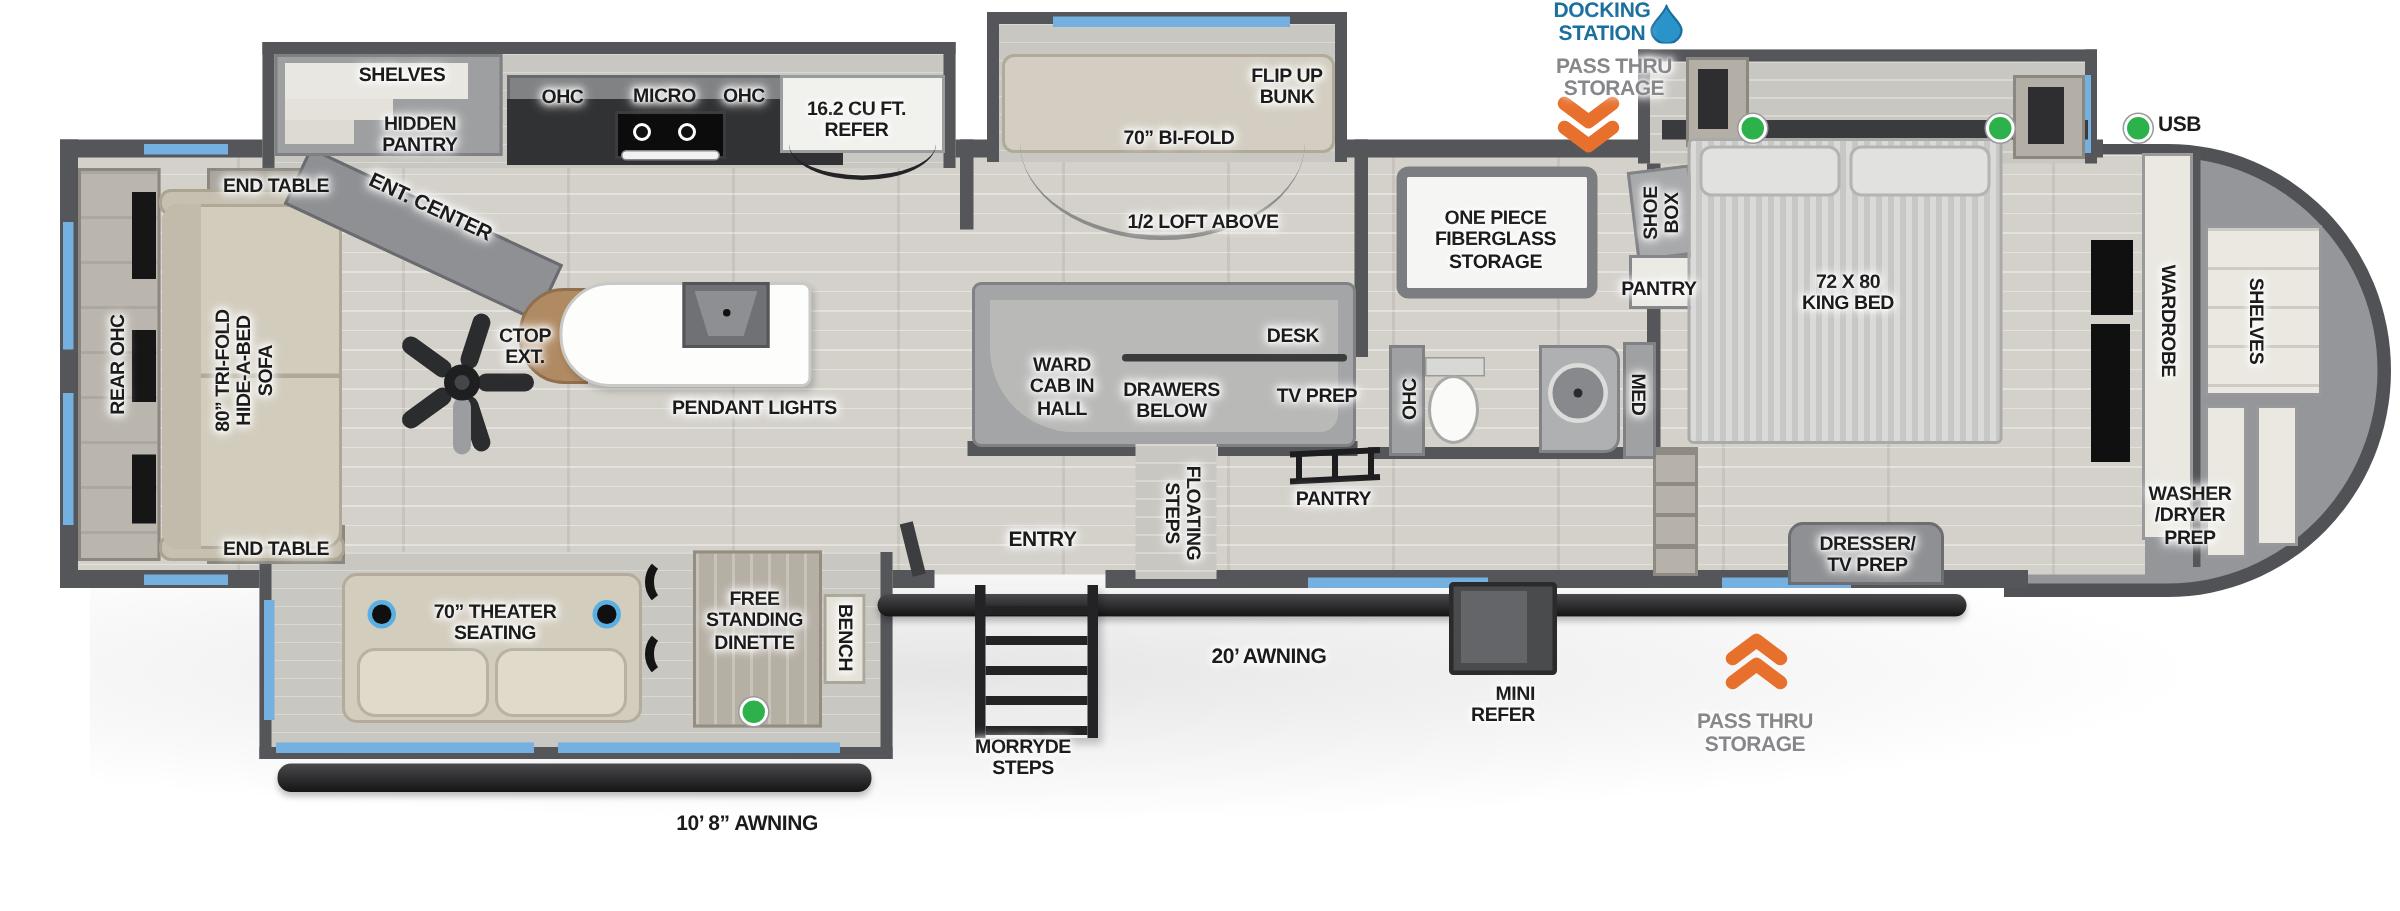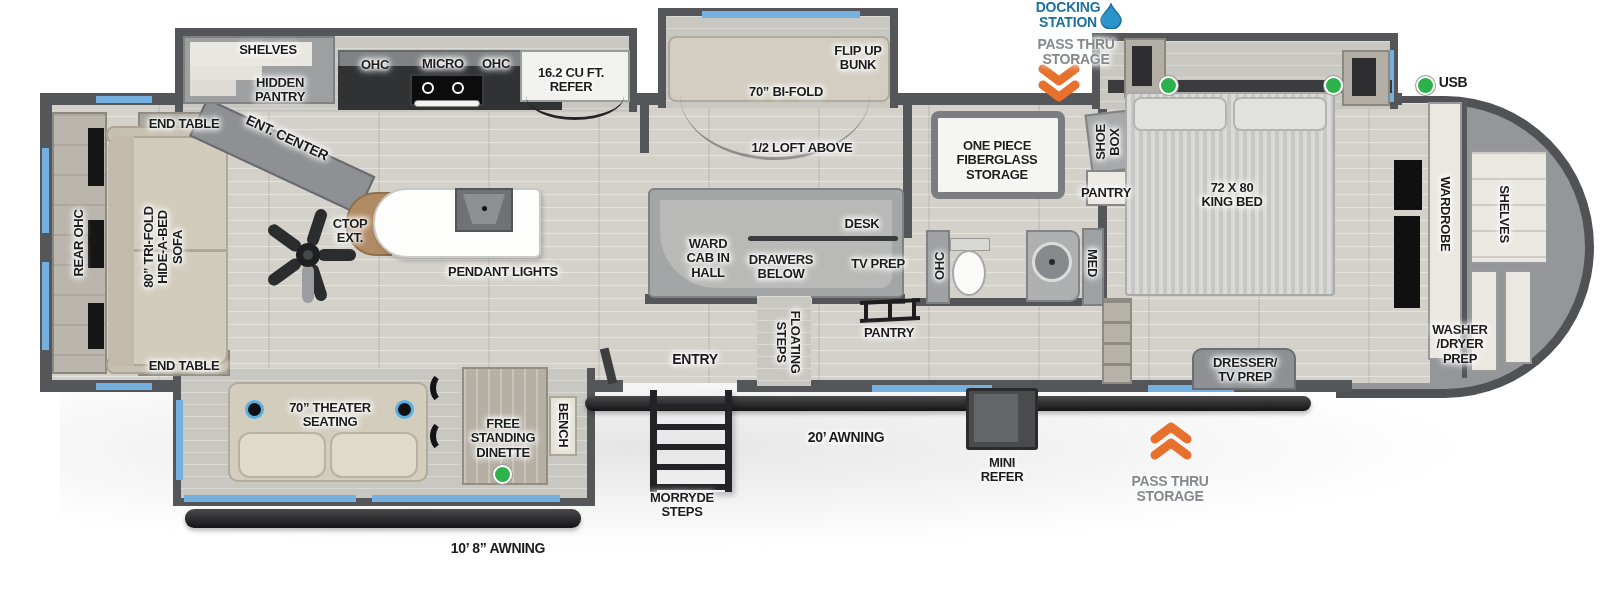--- a/index.html
+++ b/index.html
@@ -282,27 +282,27 @@
 PREP</div>
 
   <div class="lbl v-up" style="left:79px;top:243px;">REAR OHC</div>
   <div class="lbl" style="left:184px;top:124px;">END TABLE</div>
   <div class="lbl" style="left:184px;top:366px;">END TABLE</div>
   <div class="lbl v-up" style="left:163px;top:247px;">80” TRI-FOLD
 HIDE-A-BED
 SOFA</div>
   <div class="lbl" style="left:330px;top:415px;">70” THEATER
 SEATING</div>
-  <div class="lbl" style="left:503px;top:438px;">FREE
+  <div class="lbl" style="left:503px;top:414px;">FREE
 STANDING
 DINETTE</div>
   <div class="lbl v-down" style="left:563px;top:425px;">BENCH</div>
 
   <div class="lbl" style="left:682px;top:505px;">MORRYDE
 STEPS</div>
   <div class="lbl s14" style="left:846px;top:438px;">20’ AWNING</div>
   <div class="lbl s14" style="left:498px;top:549px;">10’ 8” AWNING</div>
-  <div class="lbl" style="left:1002px;top:470px;">MINI
+  <div class="lbl" style="left:1002px;top:470px;text-align:right;">MINI
 REFER</div>
   <div class="lbl gray-lbl" style="left:1170px;top:489px;">PASS THRU
 STORAGE</div>
 
 </div>
 
 </body></html>

